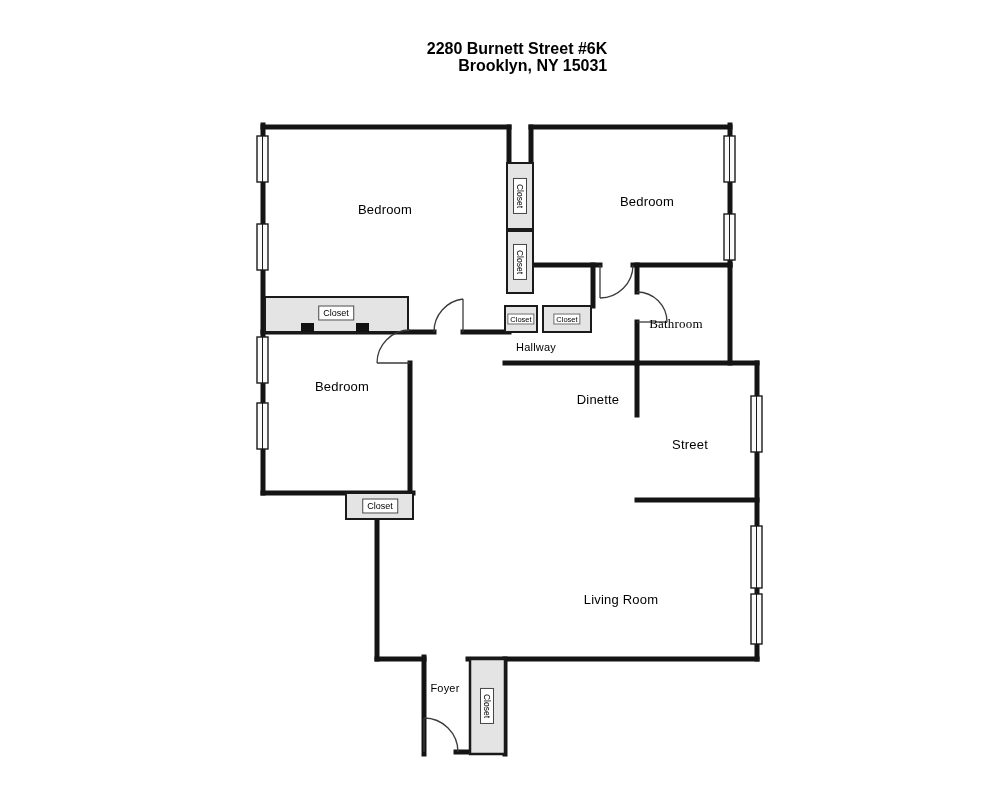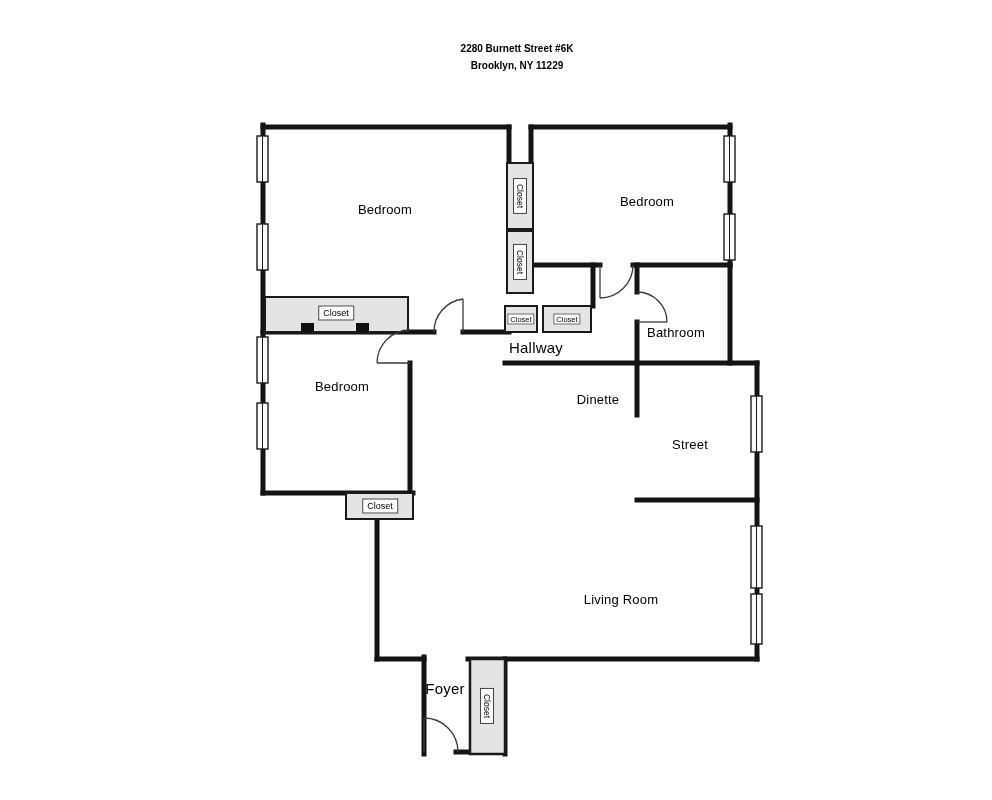--- a/index.html
+++ b/index.html
@@ -1,35 +1,35 @@
 <!DOCTYPE html>
 <html><head>
 <meta charset="utf-8">
 <style>
   html,body{margin:0;padding:0;background:#ffffff;font-family:"Liberation Sans",sans-serif;}
   .scene{position:relative;width:992px;height:800px;background:#ffffff;overflow:hidden;}
   .title-block{position:absolute;left:517px;top:40px;transform:translateX(-50%);
-    text-align:center;font-weight:bold;font-size:10px;line-height:17px;color:#000;white-space:nowrap;}
+    text-align:right;font-weight:bold;font-size:16px;line-height:17px;color:#000;white-space:nowrap;}
   .plan-svg{position:absolute;left:0;top:0;width:992px;height:800px;}
   .room-label{position:absolute;transform:translate(-50%,-50%);font-size:13px;color:#000;
     white-space:nowrap;letter-spacing:.2px;}
-  .room-label.sm{font-size:15px;}
+  .room-label.sm{font-size:11px;}
   .closet-label{position:absolute;transform:translate(-50%,-50%);font-size:9px;line-height:11px;
     color:#000;background:#fff;border:1px solid #444;padding:1px 4px;white-space:nowrap;}
   .closet-label.xs{font-size:7.5px;line-height:9px;padding:0 2px;border-color:#666;}
   .closet-label.vert{transform:translate(-50%,-50%) rotate(90deg);font-size:8.5px;line-height:10px;padding:1px 5px;}
 </style>
 </head>
 <body>
 
 <div class="scene">
 
   <div class="title-block">
     <div>2280 Burnett Street #6K</div>
-    <div>Brooklyn, NY 11229</div>
+    <div>Brooklyn, NY 15031</div>
   </div>
 
   <svg class="plan-svg" viewBox="0 0 992 800">
 
     <g stroke="#141414" stroke-width="5" stroke-linecap="square">
       <line x1="263" y1="127" x2="509" y2="127"></line>
       <line x1="531" y1="127" x2="730" y2="127"></line>
       <line x1="263" y1="125" x2="263" y2="493"></line>
       <line x1="730" y1="125" x2="730" y2="265"></line>
       <line x1="730" y1="265" x2="730" y2="363"></line>
@@ -138,21 +138,21 @@
       <g>
         <line x1="424" y1="752" x2="424" y2="718"></line>
         <path d="M 424 718 A 34 34 0 0 1 458 752"></path>
       </g>
     </g>
   </svg>
 
   <div class="room-label" style="left:385px;top:209px;">Bedroom</div>
   <div class="room-label" style="left:647px;top:201px;">Bedroom</div>
   <div class="room-label" style="left:342px;top:386px;">Bedroom</div>
-  <div class="room-label" style="left:676px;top:332px;">Bathroom</div>
+  <div class="room-label" style="left:676px;top:324px;font-family:Liberation Serif, serif;">Bathroom</div>
   <div class="room-label sm" style="left:536px;top:347px;">Hallway</div>
   <div class="room-label" style="left:598px;top:399px;">Dinette</div>
   <div class="room-label" style="left:690px;top:444px;">Street</div>
   <div class="room-label" style="left:621px;top:599px;">Living Room</div>
   <div class="room-label sm" style="left:445px;top:688px;text-align:right;">Foyer</div>
 
   <div class="closet-label vert" style="left:520px;top:196px;">Closet</div>
   <div class="closet-label vert" style="left:520px;top:262px;">Closet</div>
   <div class="closet-label xs" style="left:521px;top:319px;">Closet</div>
   <div class="closet-label xs" style="left:567px;top:319px;">Closet</div>

